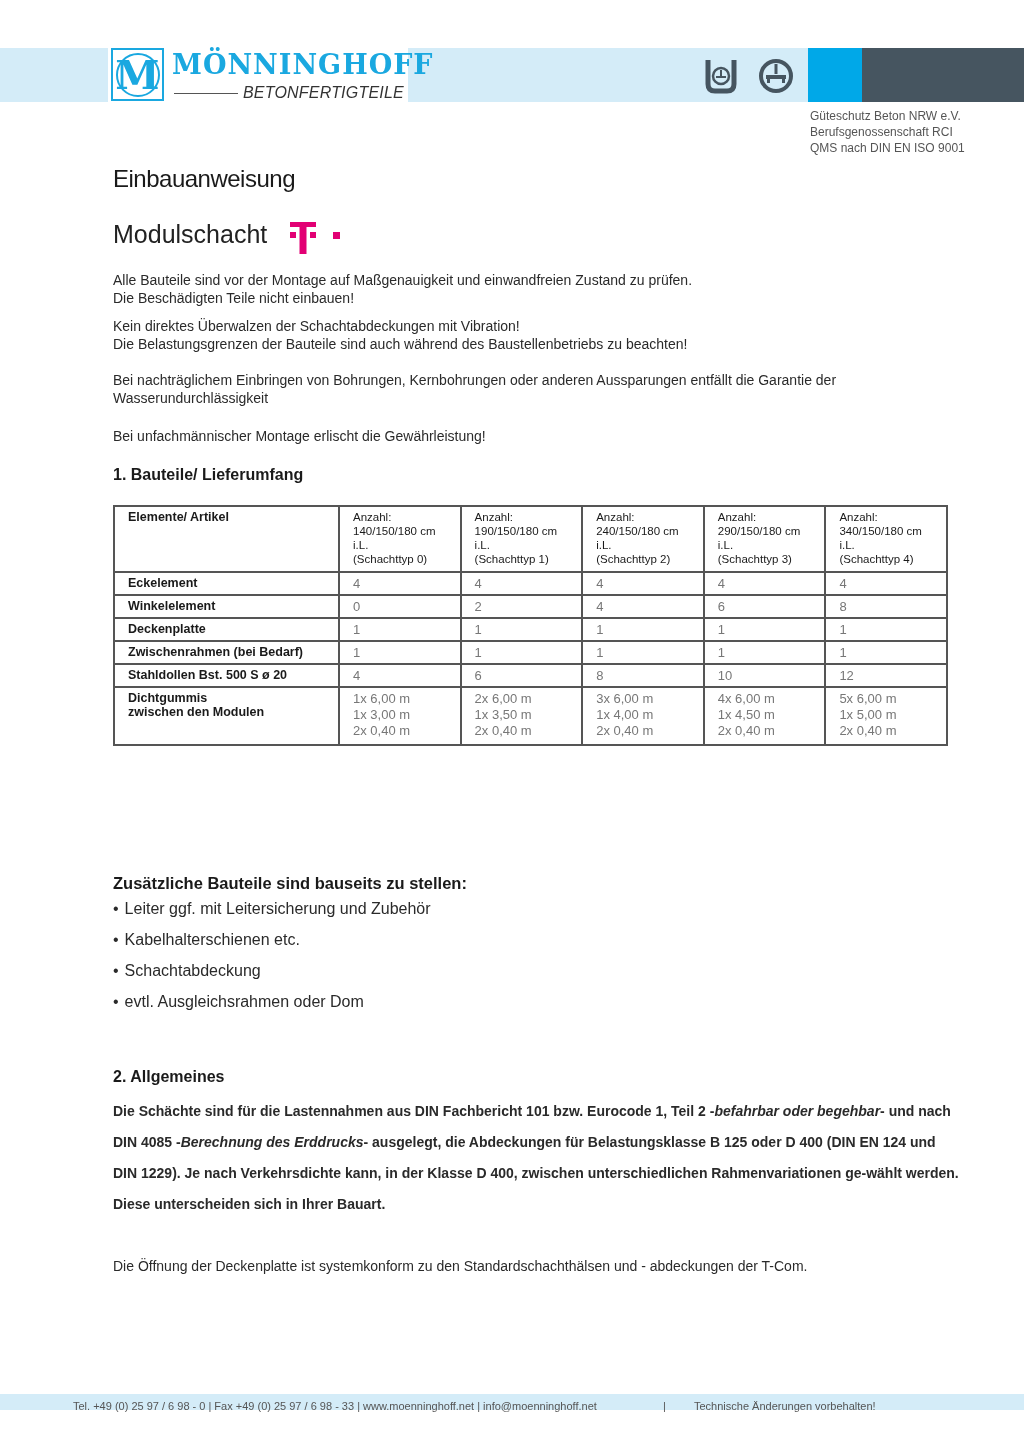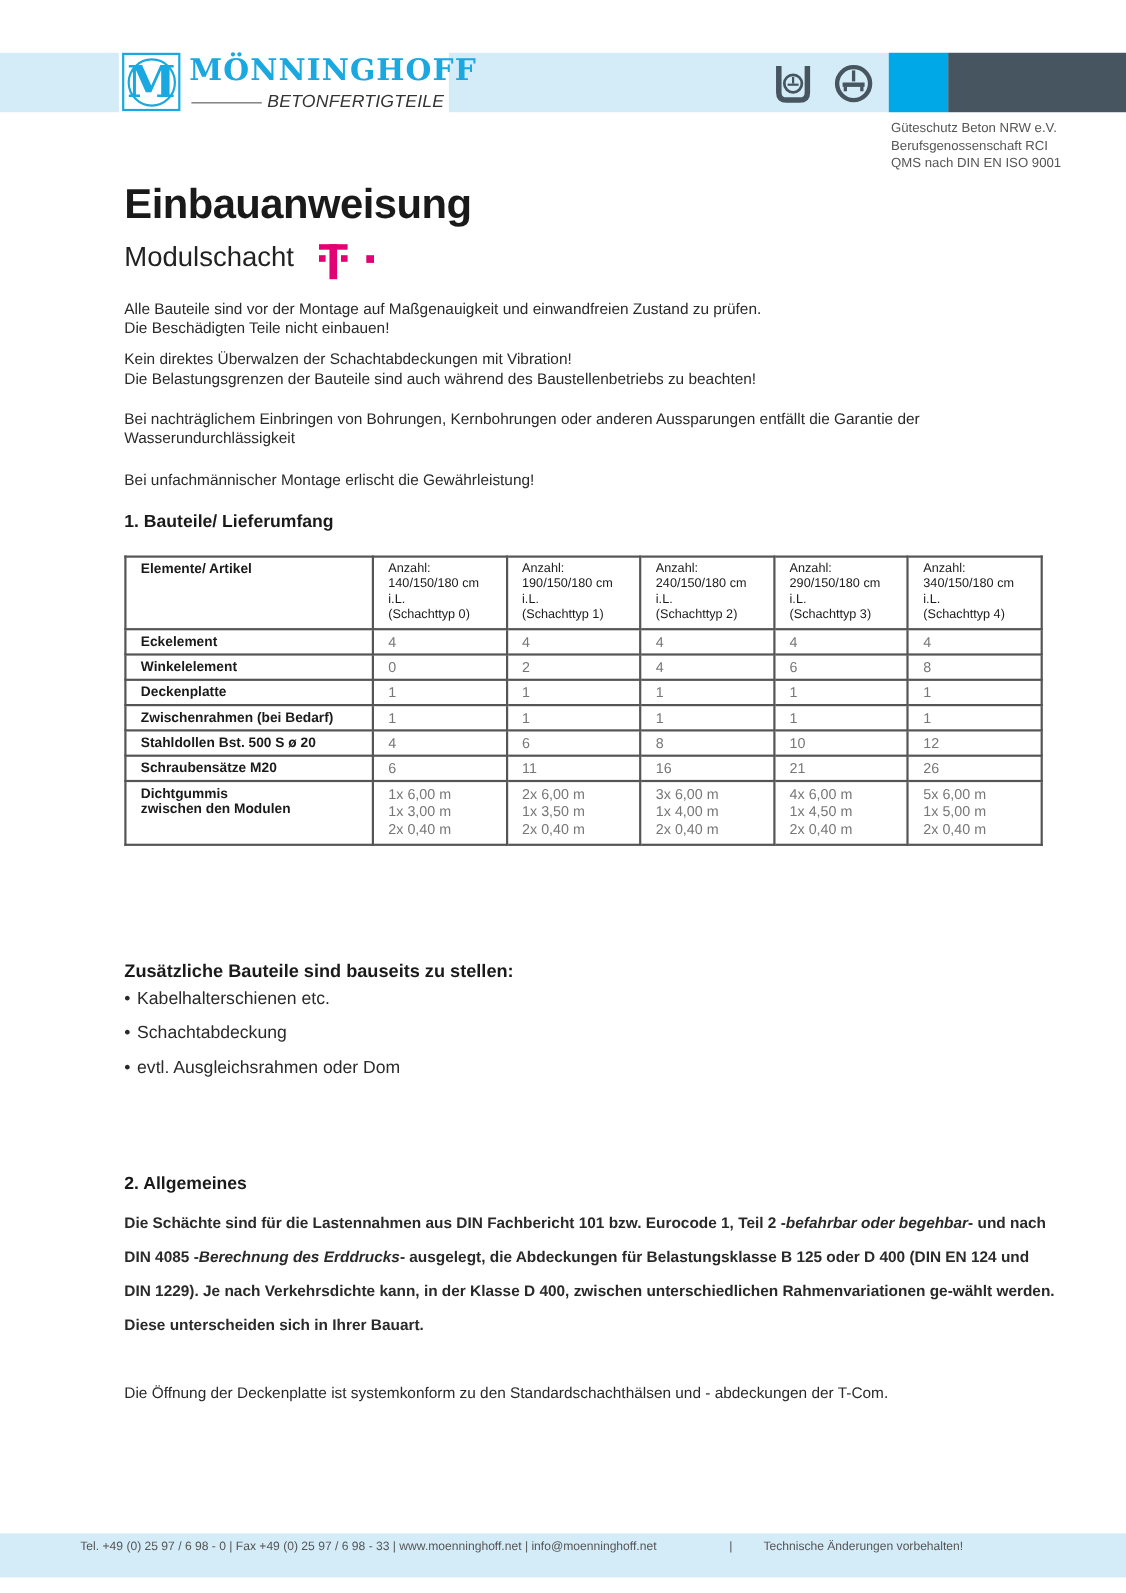--- a/index.html
+++ b/index.html
@@ -14,21 +14,21 @@
   .logo-box { position: absolute; left: 3px; top: 3px; width: 53px; height: 53px; border: 2px solid #1aa8e0; }
   .logo-circle { position: absolute; left: 3px; top: 3px; width: 44px; height: 44px; border-radius: 50%; border: 2px solid #1aa8e0; }
   .logo-m { position: absolute; left: 0; top: 0; width: 49px; height: 49px; text-align: center; font-family: "DejaVu Serif", serif; font-weight: bold; font-size: 40px; line-height: 50px; color: #1aa8e0; }
   .logo-name { position: absolute; left: 64px; top: 4px; font-family: "DejaVu Serif", serif; font-weight: bold; font-size: 27px; letter-spacing: 1px; color: #1aa8e0; }
   .logo-line { position: absolute; left: 66px; top: 48px; width: 64px; height: 1px; background: #555; }
   .logo-sub { position: absolute; left: 135px; top: 39px; font-style: italic; font-size: 16px; color: #333; letter-spacing: 0.2px; }
   .icon-cert { position: absolute; top: 58px; width: 32px; height: 36px; }
   .cert-text { position: absolute; left: 810px; top: 108px; font-size: 12px; line-height: 16px; color: #555; }
 
   
-  .title { position: absolute; left: 113px; top: 165px; font-size: 38px; font-weight: bold; color: #1a1a1a; letter-spacing: -0.5px; }
+  .title { position: absolute; left: 113px; top: 165px; font-size: 24px; font-weight: normal; color: #1a1a1a; letter-spacing: -0.5px; }
   .subtitle { position: absolute; left: 113px; top: 220px; font-size: 25px; color: #222; }
   .tlogo { position: absolute; left: 290px; top: 220px; width: 56px; height: 34px; }
 
   .para { position: absolute; left: 113px; font-size: 14px; line-height: 18px; color: #2a2a2a; }
   .h2 { position: absolute; left: 113px; font-size: 16px; font-weight: bold; color: #1a1a1a; }
 
   
   table.bom { position: absolute; left: 113px; top: 505px; width: 835px; border-collapse: collapse; font-size: 12px; }
   table.bom td { border: 2px solid #555; padding: 3px 13px; vertical-align: top; }
   table.bom td.lbl { font-weight: bold; color: #1a1a1a; width: 225px; font-size: 12.5px; }
@@ -36,21 +36,21 @@
   table.bom td.v { color: #777; font-size: 13px; }
   table.bom tr.r { height: 22px; }
   .hd-line { display: block; }
 
   .bullets { position: absolute; left: 113px; top: 900px; font-size: 16px; color: #2a2a2a; }
   .bullets li { list-style: none; height: 31px; }
   .bullets li::before { content: "•"; margin-right: 6px; }
 
   .para2 { position: absolute; left: 113px; top: 1096px; width: 850px; font-size: 14px; line-height: 31px; color: #2a2a2a; font-weight: bold; }
 
-  .footer { position: absolute; left: 0; top: 1394px; width: 1024px; height: 40px; background: #d4ecf8; font-size: 11px; color: #555; line-height: 24px; }
+  .footer { position: absolute; left: 0; top: 1394px; width: 1024px; height: 16px; background: #d4ecf8; font-size: 11px; color: #555; line-height: 24px; }
   .footer .contact { position: absolute; left: 73px; }
   .footer .sep { position: absolute; left: 663px; }
   .footer .note { position: absolute; left: 694px; }
 </style>
 </head>
 <body>
 
 <div class="hdr-band"></div>
 <div class="hdr-blue"></div>
 <div class="hdr-dark"></div>
@@ -181,28 +181,20 @@
     <td class="v">1</td>
   </tr>
   <tr class="r">
     <td class="lbl">Stahldollen Bst. 500 S ø 20</td>
     <td class="v">4</td>
     <td class="v">6</td>
     <td class="v">8</td>
     <td class="v">10</td>
     <td class="v">12</td>
   </tr>
-  <tr class="r">
-    <td class="lbl">Schraubensätze M20</td>
-    <td class="v">6</td>
-    <td class="v">11</td>
-    <td class="v">16</td>
-    <td class="v">21</td>
-    <td class="v">26</td>
-  </tr>
   <tr style="height:58px;">
     <td class="lbl">
       <span class="hd-line">Dichtgummis</span>
       <span class="hd-line">zwischen den Modulen</span>
     </td>
     <td class="v" style="line-height:16px;">
       <span class="hd-line">1x 6,00 m</span>
       <span class="hd-line">1x 3,00 m</span>
       <span class="hd-line">2x 0,40 m</span>
     </td>
@@ -225,20 +217,21 @@
       <span class="hd-line">5x 6,00 m</span>
       <span class="hd-line">1x 5,00 m</span>
       <span class="hd-line">2x 0,40 m</span>
     </td>
   </tr>
 </tbody>
   </table>
 
 <div class="h2" style="top:874px; font-size:16.5px;">Zusätzliche Bauteile sind bauseits zu stellen:</div>
 <ul class="bullets">
+  <li>Leiter ggf. mit Leitersicherung und Zubehör</li>
   <li>Kabelhalterschienen etc.</li>
   <li>Schachtabdeckung</li>
   <li>evtl. Ausgleichsrahmen oder Dom</li>
 </ul>
 
 <div class="h2" style="top:1068px;">2. Allgemeines</div>
 <div class="para2"><span>Die Schächte sind für die Lastennahmen aus DIN Fachbericht 101 bzw. Eurocode 1, Teil 2 -</span><i>befahrbar oder begehbar</i><span>- und nach DIN 4085 -</span><i>Berechnung des Erddrucks</i><span>- ausgelegt, die Abdeckungen für Belastungsklasse B 125 oder D 400 (DIN EN 124 und DIN 1229). Je nach Verkehrsdichte kann, in der Klasse D 400, zwischen unterschiedlichen Rahmenvariationen ge-wählt werden. Diese unterscheiden sich in Ihrer Bauart.</span></div>
 <div class="para" style="top:1257px;">Die Öffnung der Deckenplatte ist systemkonform zu den Standardschachthälsen und - abdeckungen der T-Com.</div>
 
 <div class="footer">

